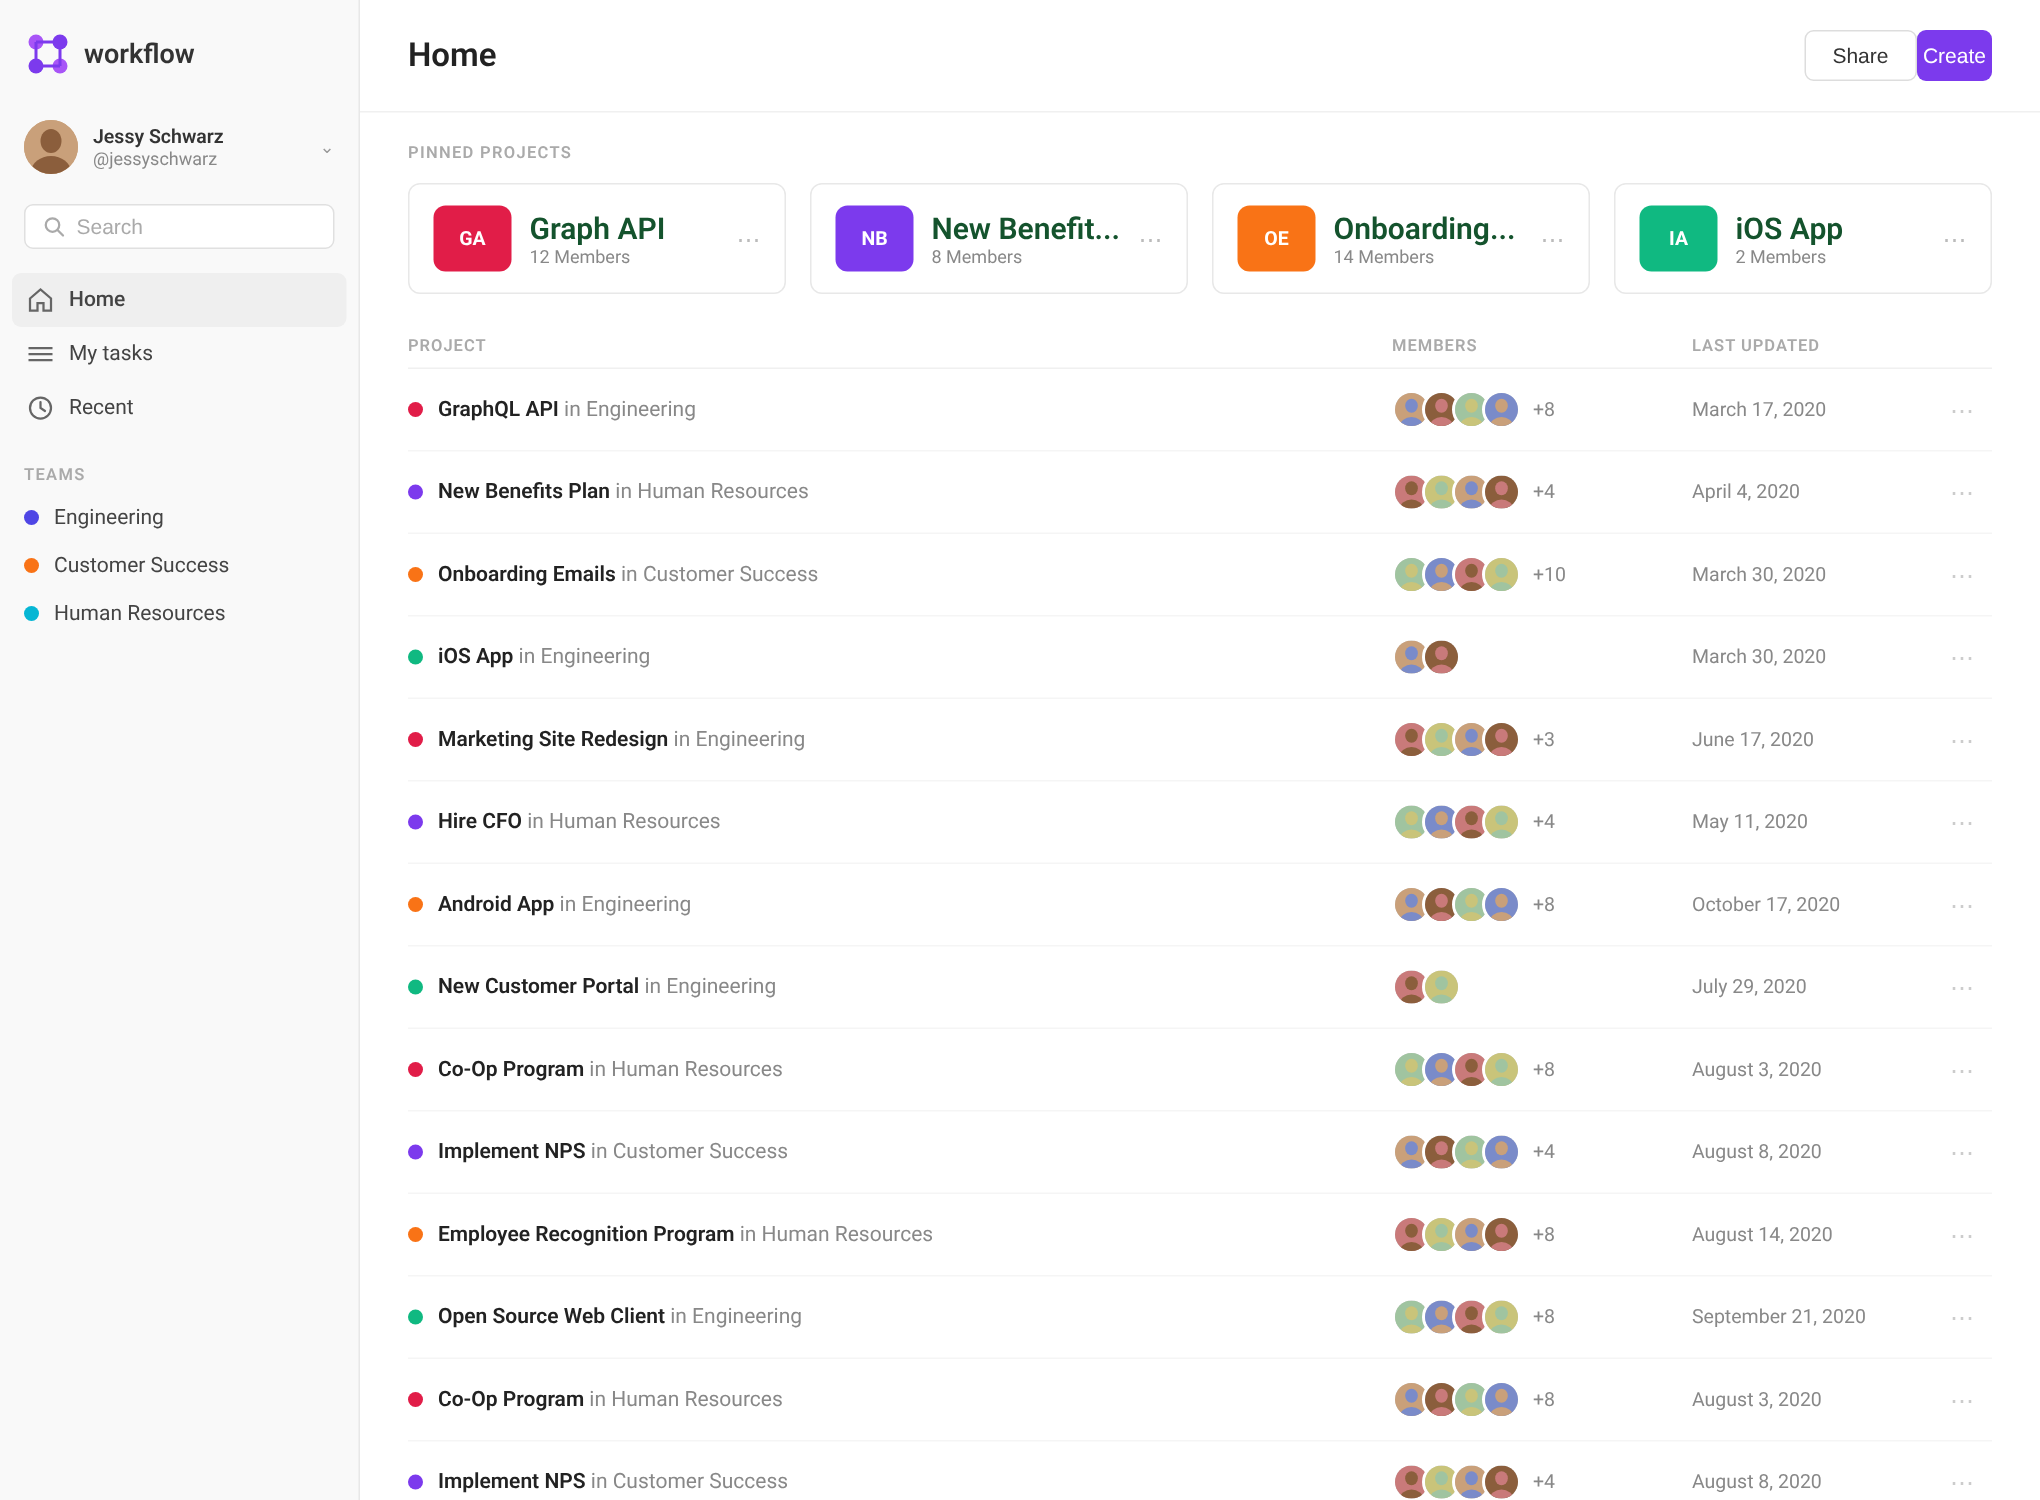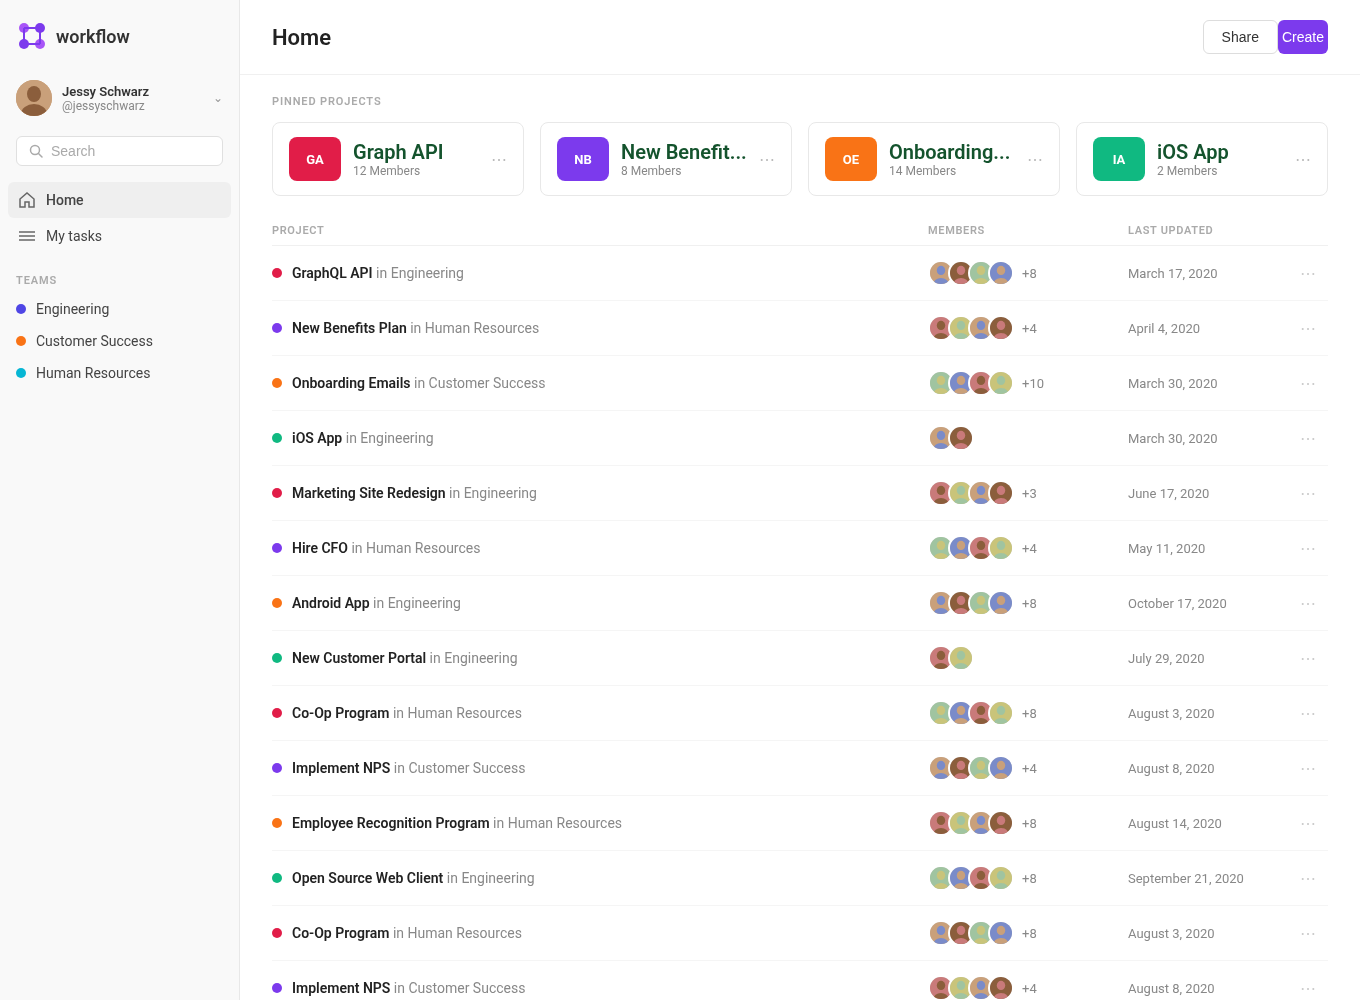--- a/index.html
+++ b/index.html
@@ -313,20 +313,27 @@
       </svg>
       <span>Home</span>
     </div>
     <div class="nav-item">
       <svg class="nav-icon" viewBox="0 0 18 18" fill="none">
         <line x1="1" y1="5" x2="17" y2="5" stroke="#666" stroke-width="1.5"></line>
         <line x1="1" y1="9" x2="17" y2="9" stroke="#666" stroke-width="1.5"></line>
         <line x1="1" y1="13" x2="17" y2="13" stroke="#666" stroke-width="1.5"></line>
       </svg>
       <span>My tasks</span>
+    </div>
+    <div class="nav-item">
+      <svg class="nav-icon" viewBox="0 0 18 18" fill="none">
+        <circle cx="9" cy="9" r="7" stroke="#666" stroke-width="1.5"></circle>
+        <polyline points="9,5 9,9 12,11" stroke="#666" stroke-width="1.5" stroke-linecap="round"></polyline>
+      </svg>
+      <span>Recent</span>
     </div>
   </div>
 
   <div class="sidebar-section">TEAMS</div>
   <div id="teams-list">
       <div class="team-item">
         <span class="team-dot" style="background:#4f46e5"></span>
         <span>Engineering</span>
       </div>
       <div class="team-item">

